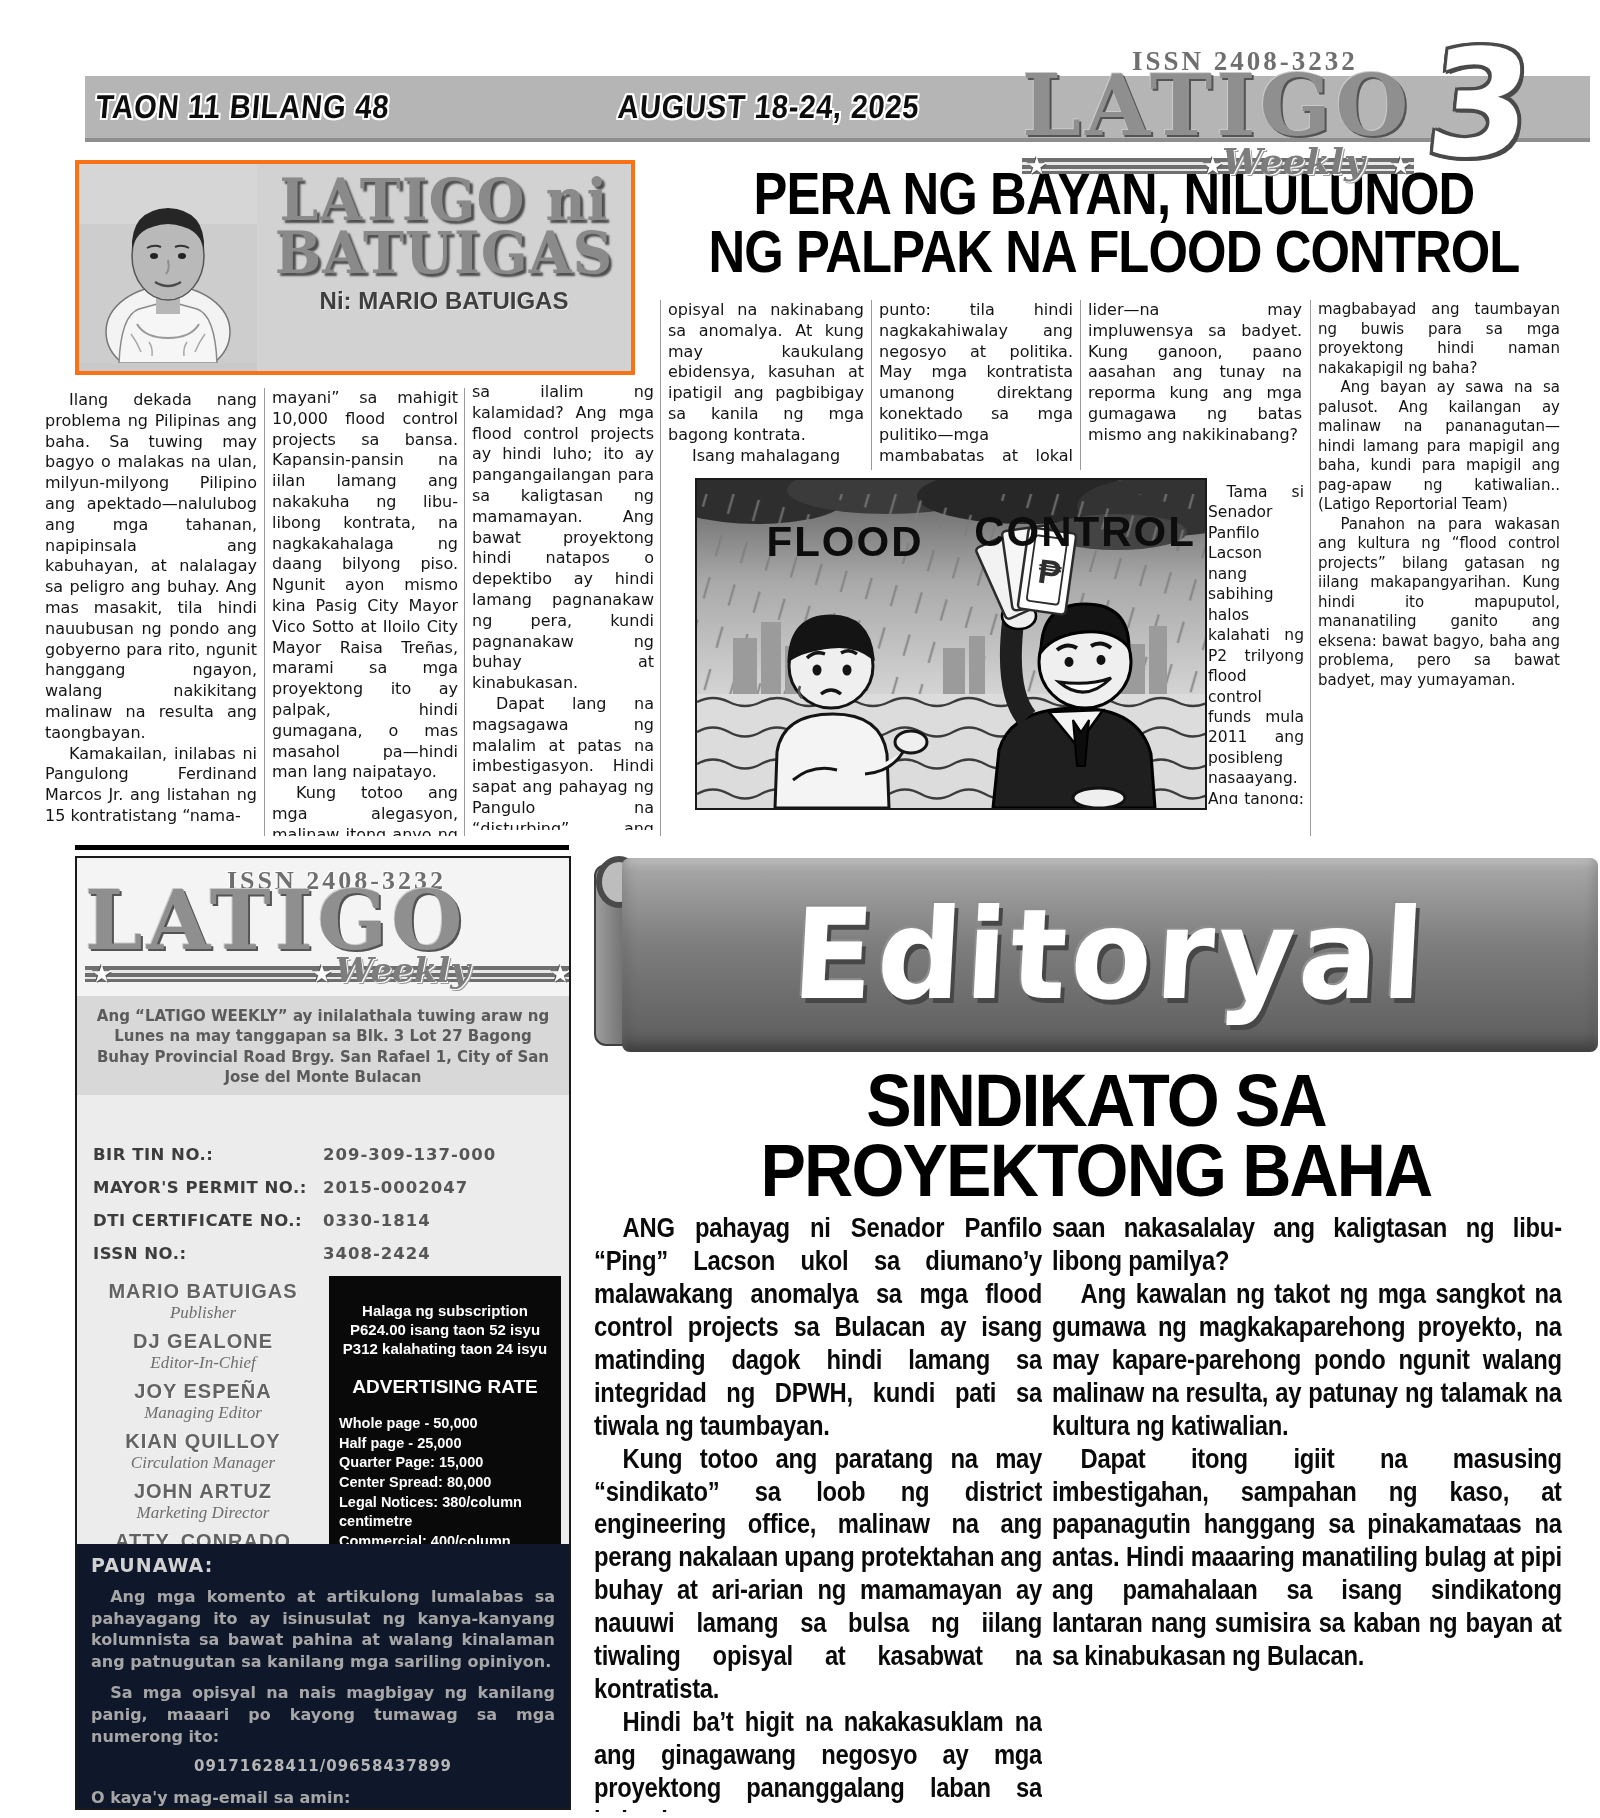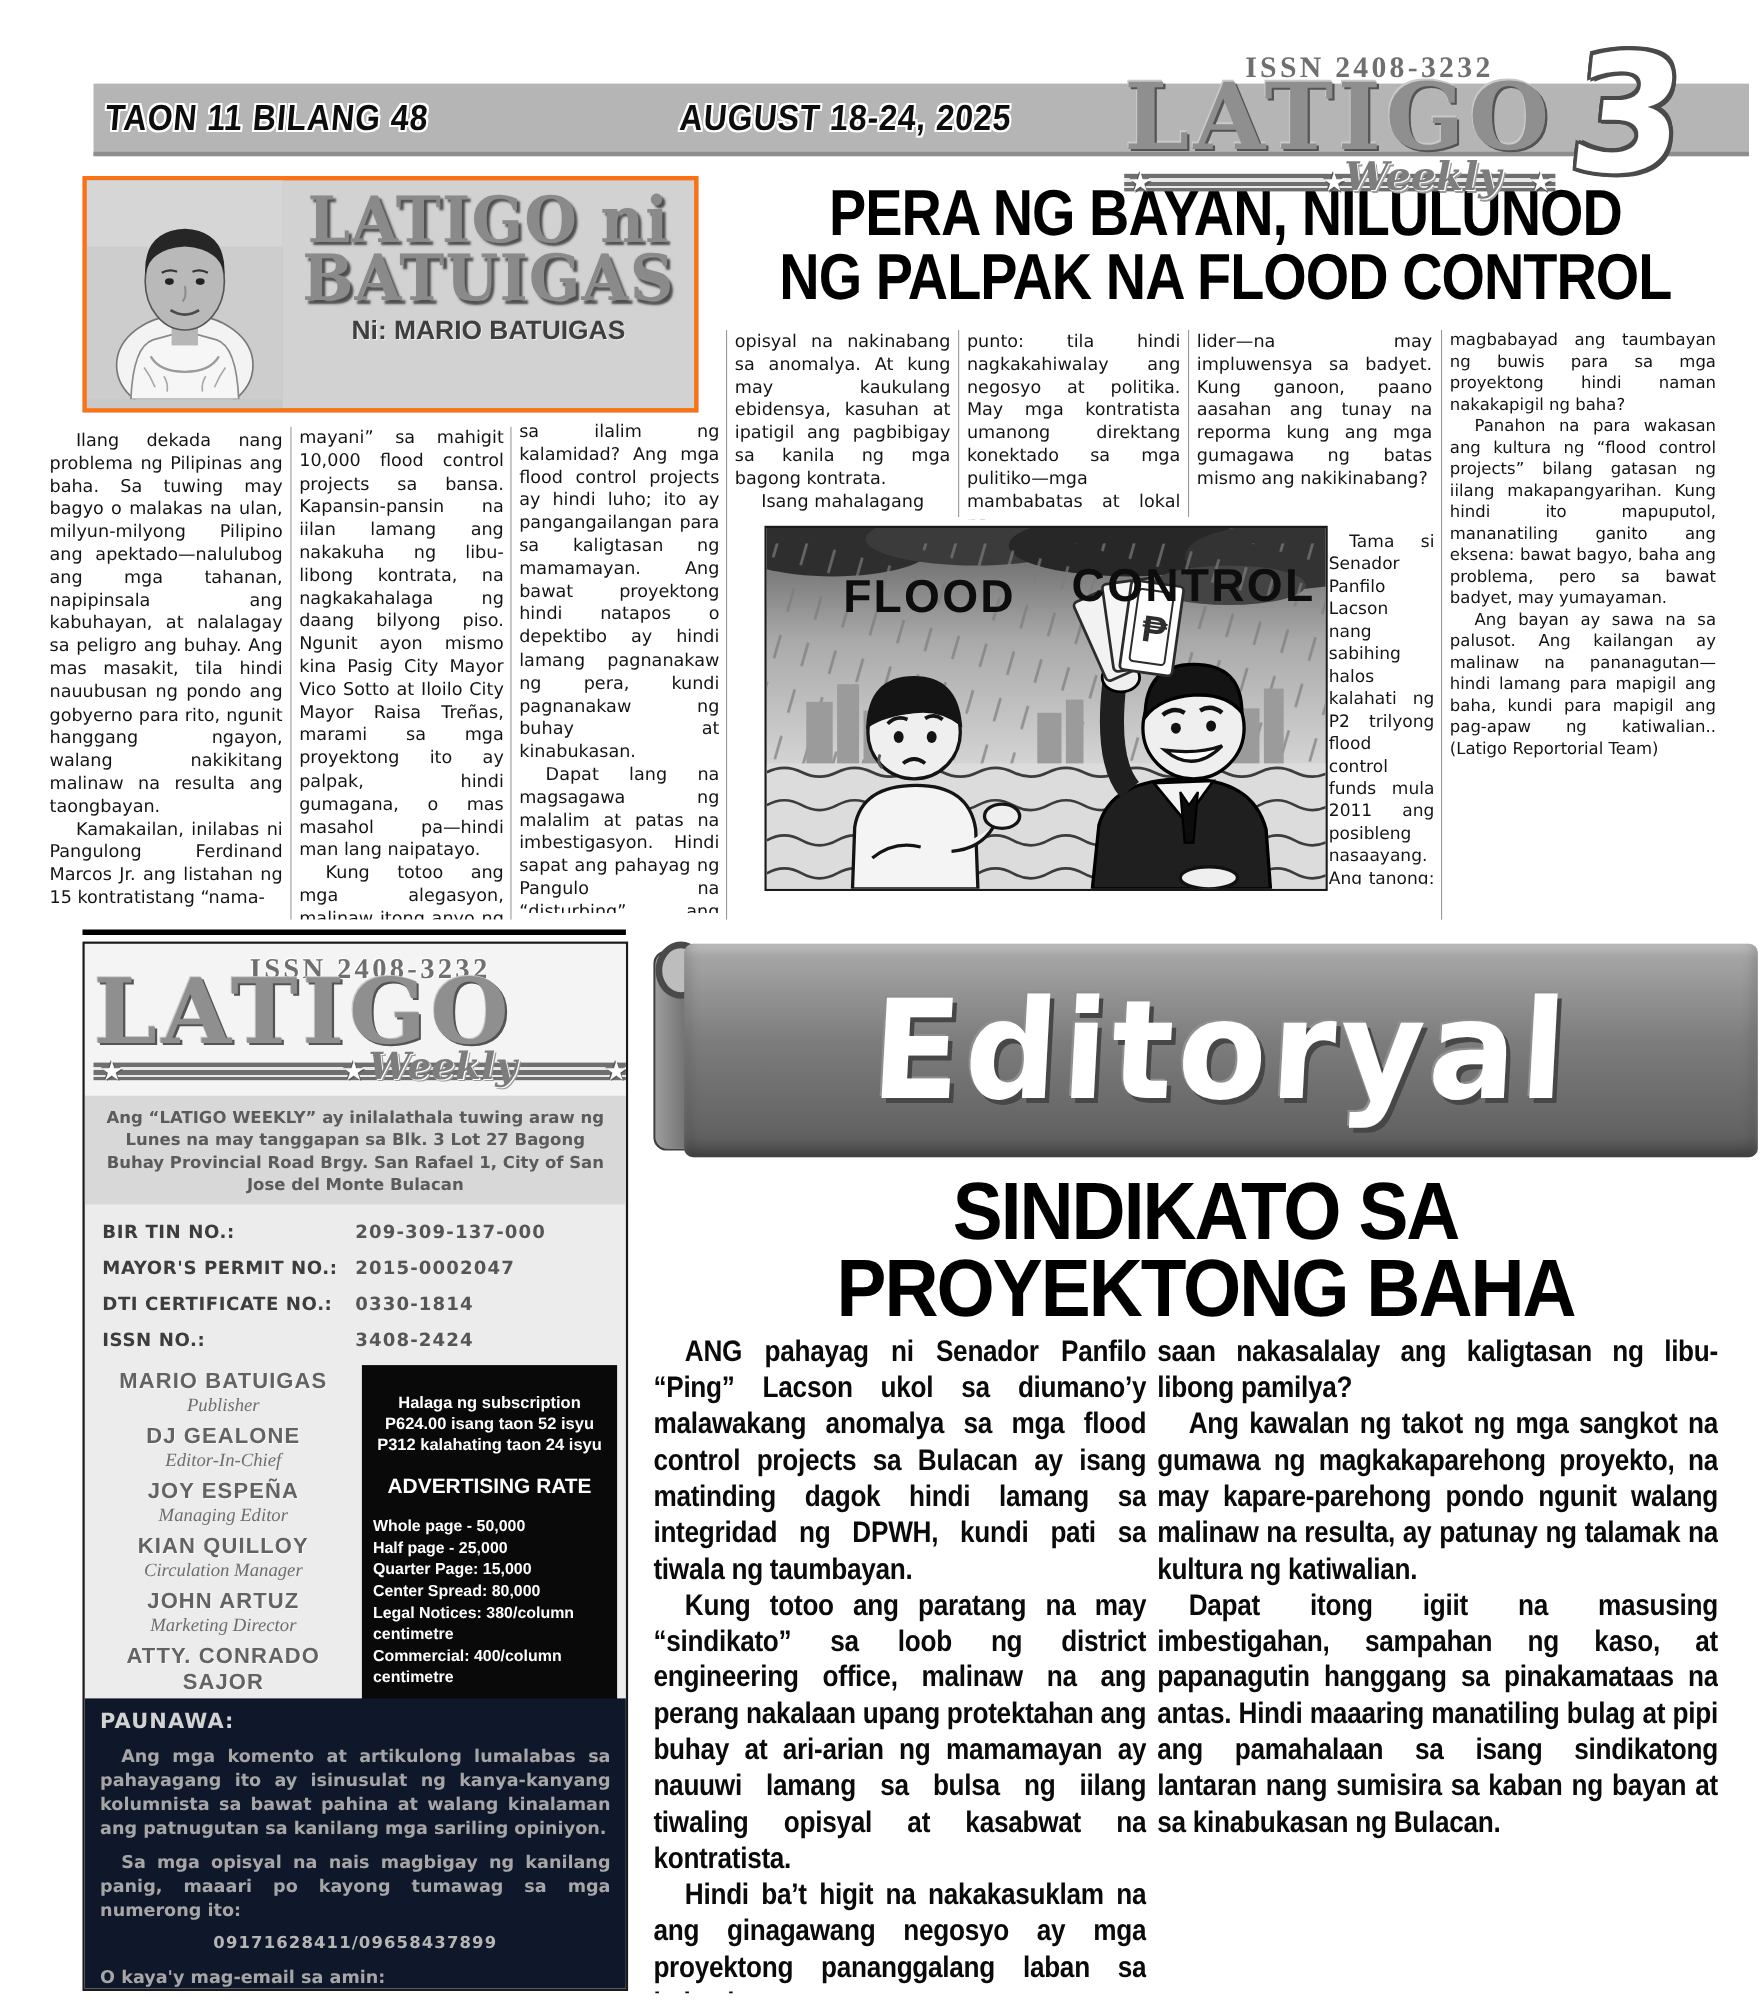--- a/index.html
+++ b/index.html
@@ -52,21 +52,21 @@
   .cartoon svg{display:block;width:100%;height:100%;}
   .cartoon text{font-family:"Liberation Sans",sans-serif;font-weight:bold;}
 
   .narrowcol{font-size:15.5px;line-height:1.32;text-align:justify;overflow:hidden;color:#141414;}
 
   
   .rule{background:#000;}
   .masthead{left:75px;top:856px;width:492px;height:950px;border:2px solid #1a1a1a;background:#ececec;overflow:hidden;}
   .mh-logo{position:relative;height:138px;background:#f4f4f4;}
   .mh-about{background:#d8d8d8;padding:10px 16px 8px;text-align:center;font-weight:bold;font-size:15px;line-height:1.35;color:#5b5b5b;}
-  .mh-reg{padding:8px 0 2px 16px;}
+  .mh-reg{padding:8px 0 2px 16px;margin-top:35px;}
   .mh-row{display:flex;height:33px;align-items:center;}
   .mh-row .lab{width:230px;font-weight:bold;font-size:16.5px;color:#3d3d3d;letter-spacing:.5px;}
   .mh-row .val{font-weight:bold;font-size:16.5px;color:#565656;letter-spacing:1px;}
   .mh-staffad{display:flex;align-items:flex-start;}
   .mh-staff{flex:1;text-align:center;padding-top:8px;}
   .mh-staff .nm{font-family:"Liberation Sans",sans-serif;font-weight:bold;font-size:20px;letter-spacing:1px;color:#636363;text-shadow:1px 1px 0 #fafafa;}
   .mh-staff .rl{font-family:"Liberation Serif",serif;font-style:italic;font-size:17px;color:#6e6e6e;margin-bottom:7px;}
   .adbox{width:212px;margin:4px 8px 0 0;background:#090909;color:#fff;padding:26px 10px 12px;
          font-family:"Liberation Sans",sans-serif;font-weight:bold;}
   .adbox .sub{text-align:center;font-size:15px;line-height:1.25;}
@@ -178,22 +178,22 @@
     <p>punto: tila hindi nagkakahiwalay ang negosyo at politika. May mga kontratista umanong direktang konektado sa mga pulitiko—mga mambabatas at lokal na</p>
   </div>
   <div class="abs bodycol" style="left:1088px;top:300px;width:214px;height:176px;">
     <p>lider—na may impluwensya sa badyet. Kung ganoon, paano aasahan ang tunay na reporma kung ang mga gumagawa ng batas mismo ang nakikinabang?</p>
   </div>
   <div class="abs narrowcol" style="left:1208px;top:482px;width:96px;height:322px;">
     <p class="ind" style="margin:0;text-indent:1.2em;">Tama si Senador Panfilo Lacson nang sabihing halos kalahati ng P2 trilyong flood control funds mula 2011 ang posibleng nasaayang. Ang tanong: hanggang kailan</p>
   </div>
   <div class="abs bodycol" style="left:1318px;top:300px;width:242px;height:514px;font-size:15px;">
     <p>magbabayad ang taumbayan ng buwis para sa mga proyektong hindi naman nakakapigil ng baha?</p>
+    <p class="ind">Ang bayan ay sawa na sa palusot. Ang kailangan ay malinaw na pananagutan—hindi lamang para mapigil ang baha, kundi para mapigil ang pag-apaw ng katiwalian.. (Latigo Reportorial Team)</p>
     <p class="ind">Panahon na para wakasan ang kultura ng “flood control projects” bilang gatasan ng iilang makapangyarihan. Kung hindi ito mapuputol, mananatiling ganito ang eksena: bawat bagyo, baha ang problema, pero sa bawat badyet, may yumayaman.</p>
-    <p class="ind">Ang bayan ay sawa na sa palusot. Ang kailangan ay malinaw na pananagutan—hindi lamang para mapigil ang baha, kundi para mapigil ang pag-apaw ng katiwalian.. (Latigo Reportorial Team)</p>
   </div>
 
   <div class="abs cartoon">
     <svg viewBox="0 0 508 328">
       <defs>
         <linearGradient id="sky" x1="0" y1="0" x2="0" y2="1">
           <stop offset="0" stop-color="#5e5e5e"></stop>
             <stop offset=".45" stop-color="#a9a9a9"></stop>
             <stop offset="1" stop-color="#d8d8d8"></stop>
         </linearGradient>

